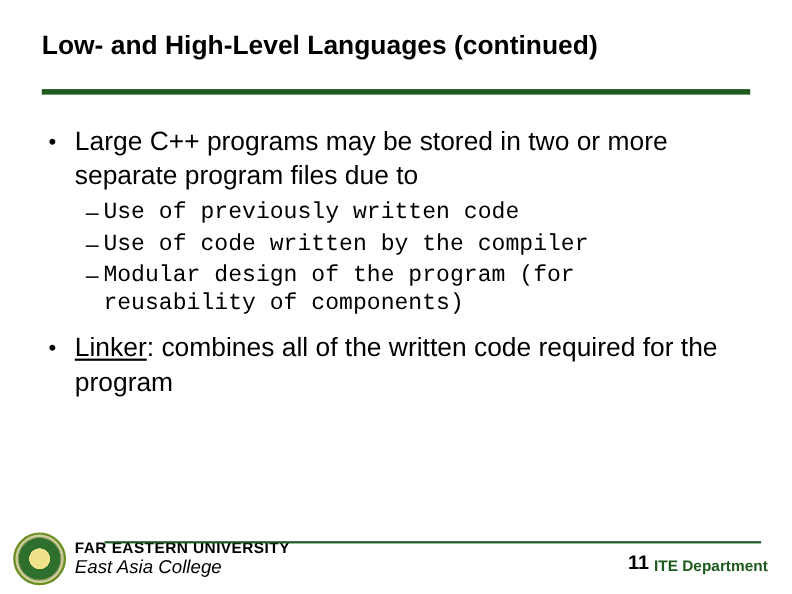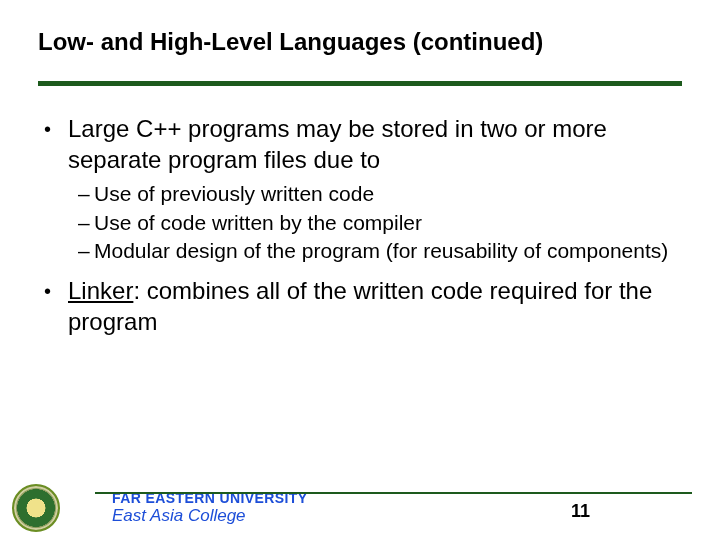--- a/index.html
+++ b/index.html
@@ -52,21 +52,21 @@
     font-size: 21px;
     color: #000;
     line-height: 1.25;
     padding-left: 34px;
     margin-bottom: 2px;
   }
   .bullet-l2 .dash {
     flex: 0 0 auto;
     width: 16px;
   }
-  .bullet-l2 .text { flex: 1 1 auto; }
+  .bullet-l2 .text { flex: 1 1 auto; font-family: Liberation Mono, monospace; }
   .spacer { height: 10px; }
   .under { text-decoration: underline; }
 
   .footer {
     position: absolute;
     left: 0;
     right: 0;
     bottom: 0;
     height: 78px;
   }
@@ -107,23 +107,22 @@
     height: 48px;
     border-radius: 50%;
     background: radial-gradient(circle at 50% 50%, #f0e28a 0 30%, #2e6f2e 31% 60%, #8a9a5b 61% 100%);
     border: 2px solid #6b8e23;
     box-shadow: 0 0 0 2px #d0d0a0 inset;
     flex: 0 0 auto;
   }
   .uni-text {
     display: flex;
     flex-direction: column;
-    color: #1d4ed8;
+    color: #000000;
     line-height: 1.05;
-    margin-left: 44px;
   }
   .uni-name {
     font-size: 14px;
     font-weight: bold;
     letter-spacing: 0.4px;
   }
   .uni-sub {
     font-size: 17px;
     font-style: italic;
     margin-top: 2px;
@@ -171,15 +170,16 @@
   <div class="footer">
     <div class="logo-wrap">
       <div class="seal"></div>
       <div class="uni-text">
         <div class="uni-name">FAR EASTERN UNIVERSITY</div>
         <div class="uni-sub">East Asia College</div>
       </div>
     </div>
     <div class="foot-rule"></div>
     <div class="page-num">11</div>
+    <div class="dept">ITE Department</div>
   </div>
 
 </div>
 
 </body></html>

